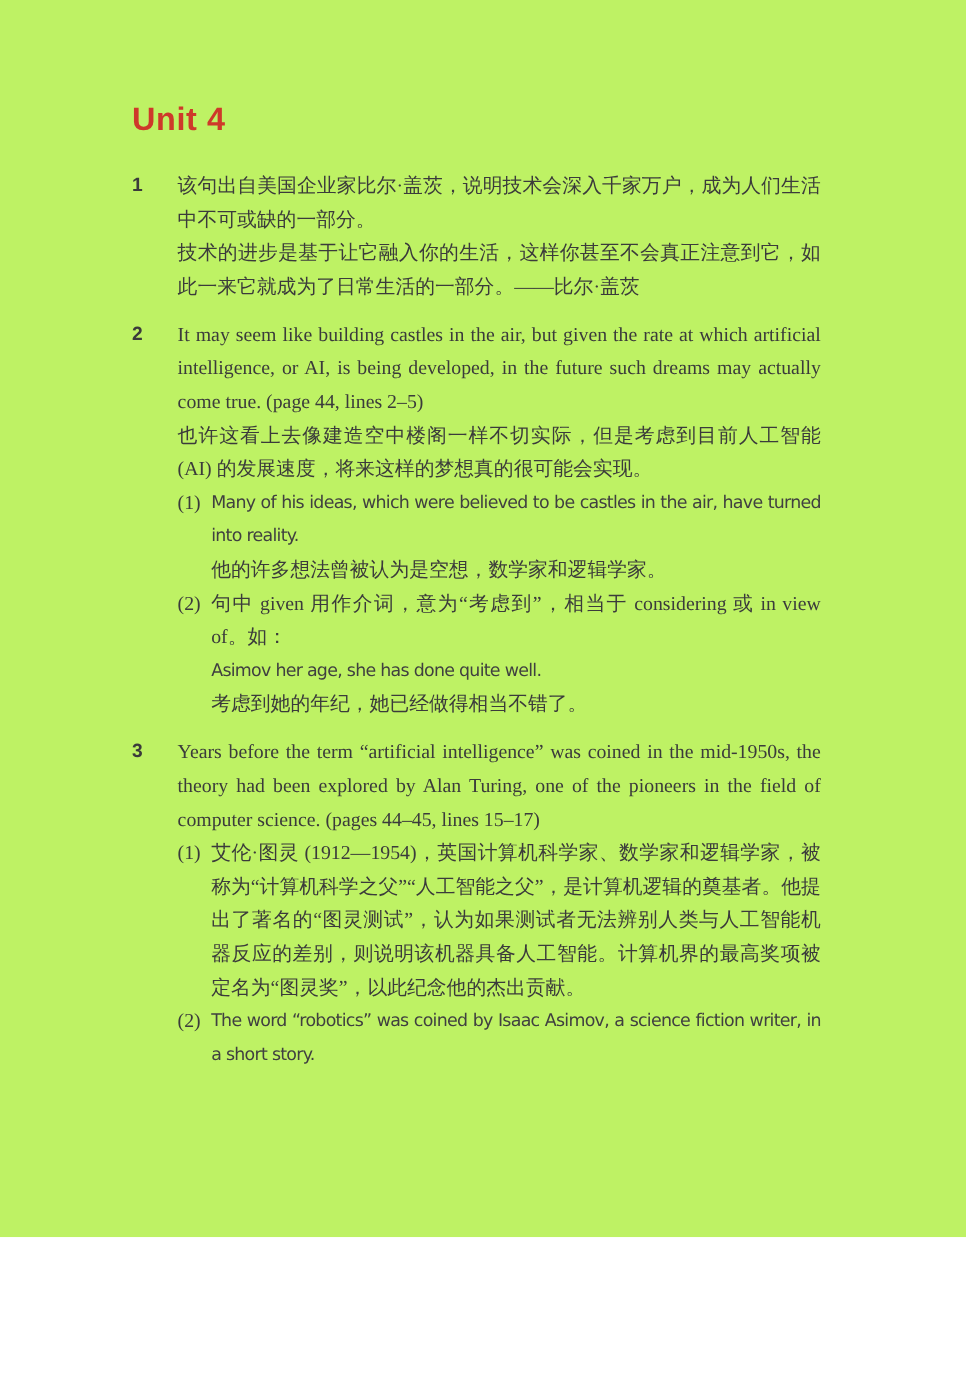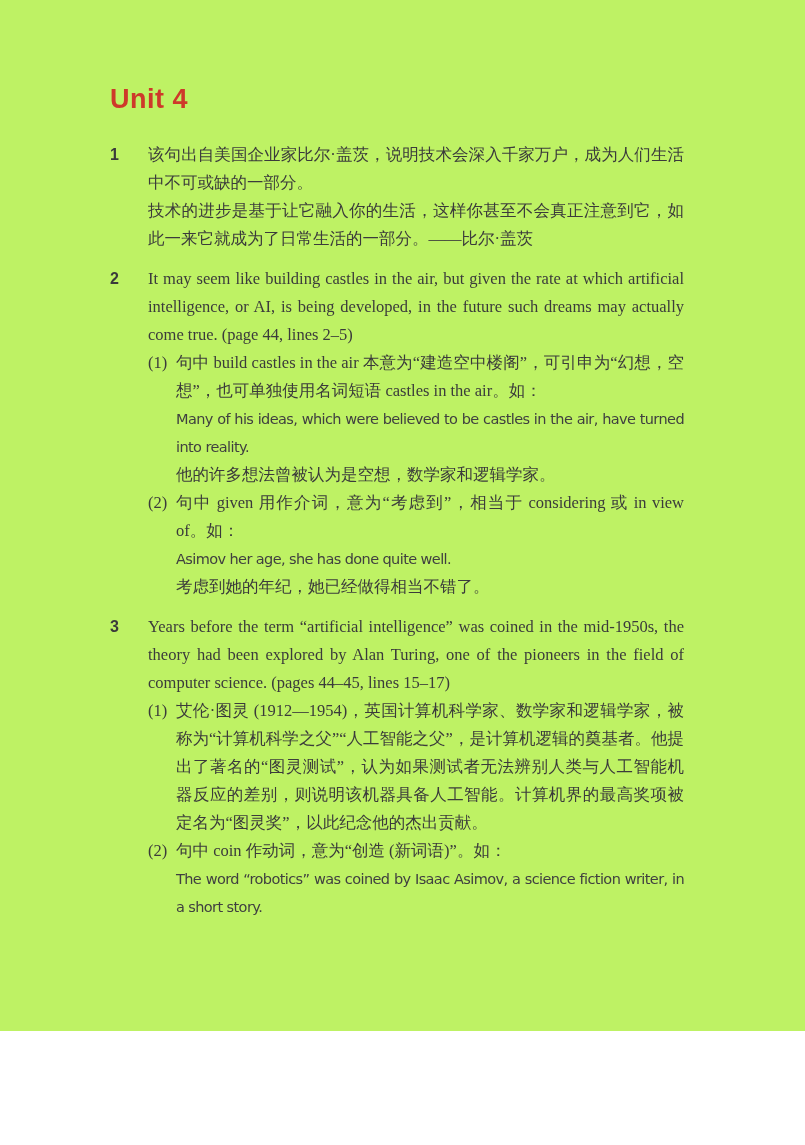--- a/index.html
+++ b/index.html
@@ -69,25 +69,25 @@
     <div class="item-body">
       <p>该句出自美国企业家比尔·盖茨，说明技术会深入千家万户，成为人们生活中不可或缺的一部分。</p>
       <p>技术的进步是基于让它融入你的生活，这样你甚至不会真正注意到它，如此一来它就成为了日常生活的一部分。——比尔·盖茨</p>
     </div>
   </div>
 
   <div class="item">
     <div class="item-num">2</div>
     <div class="item-body">
       <p>It may seem like building castles in the air, but given the rate at which artificial intelligence, or AI, is being developed, in the future such dreams may actually come true. (page 44, lines 2–5)</p>
+      <p>也许这看上去像建造空中楼阁一样不切实际，但是考虑到目前人工智能 (AI) 的发展速度，将来这样的梦想真的很可能会实现。</p>
 
       <div class="sub-item">
         <div class="sub-num">(1)</div>
         <div class="sub-body">
-          <p>句中 build castles in the air 本意为“建造空中楼阁”，可引申为“幻想，空想”，也可单独使用名词短语 castles in the air。如：</p>
           <p class="ex-en">Many of his ideas, which were believed to be castles in the air, have turned into reality.</p>
           <p>他的许多想法曾被认为是空想，数学家和逻辑学家。</p>
         </div>
       </div>
 
       <div class="sub-item">
         <div class="sub-num">(2)</div>
         <div class="sub-body">
           <p>句中 given 用作介词，意为“考虑到”，相当于 considering 或 in view of。如：</p>
           <p class="ex-en">Asimov her age, she has done quite well.</p>
@@ -105,21 +105,20 @@
       <div class="sub-item">
         <div class="sub-num">(1)</div>
         <div class="sub-body">
           <p>艾伦·图灵 (1912—1954)，英国计算机科学家、数学家和逻辑学家，被称为“计算机科学之父”“人工智能之父”，是计算机逻辑的奠基者。他提出了著名的“图灵测试”，认为如果测试者无法辨别人类与人工智能机器反应的差别，则说明该机器具备人工智能。计算机界的最高奖项被定名为“图灵奖”，以此纪念他的杰出贡献。</p>
         </div>
       </div>
 
       <div class="sub-item">
         <div class="sub-num">(2)</div>
         <div class="sub-body">
-          <p>句中 coin 作动词，意为“创造 (新词语)”。如：</p>
           <p class="ex-en">The word “robotics” was coined by Isaac Asimov, a science fiction writer, in a short story.</p>
         </div>
       </div>
     </div>
   </div>
 
   <div class="page-num-badge">
     <span>93</span>
   </div>
 

